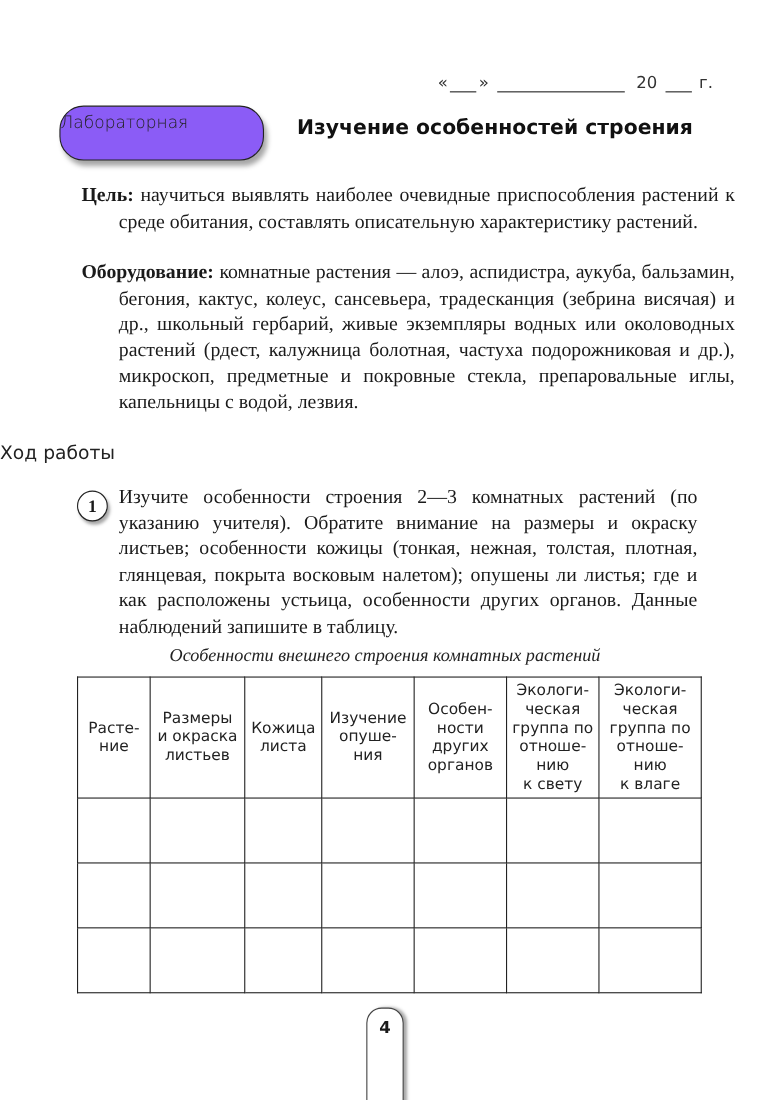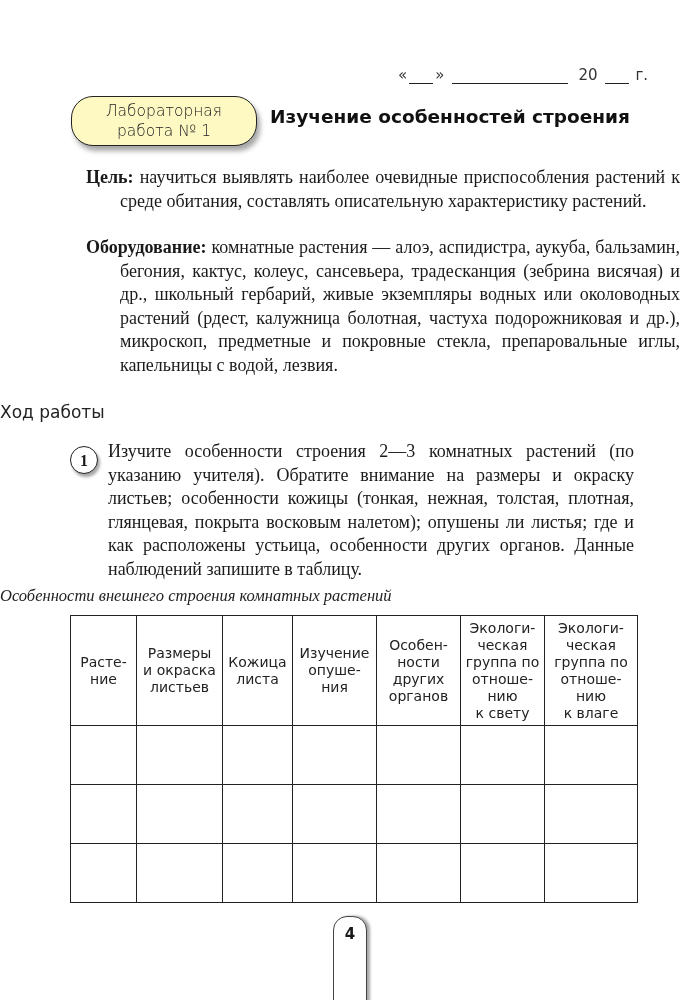--- a/index.html
+++ b/index.html
@@ -6,36 +6,36 @@
   body { width: 700px; height: 1000px; position: relative; overflow: hidden; color: #1a1a1a; }
   .sans { font-family: "DejaVu Sans", "Liberation Sans", sans-serif; }
   .serif { font-family: "Liberation Serif", "DejaVu Serif", serif; }
 
   #date-line { position: absolute; top: 66px; left: 398px; font-size: 15px; color: #333; display: flex; align-items: flex-end; gap: 2px; }
   #date-line .blank { display: inline-block; border-bottom: 1px solid #222; height: 14px; }
   #date-line .b1 { width: 24px; }
   #date-line .b2 { width: 116px; margin: 0 8px 0 6px; }
   #date-line .b3 { width: 24px; margin: 0 4px 0 6px; }
 
-  #lab-box { position: absolute; left: 71px; top: 96px; width: 186px; height: 50px; border: 1.5px solid #222; border-radius: 22px; box-shadow: 3px 5px 5px rgba(0,0,0,0.35); background: #fef9c3; text-align: center; font-size: 15.5px; line-height: 20px; color: #222; padding-top: 4px; box-sizing: border-box; font-weight: 300; }
+  #lab-box { position: absolute; left: 54px; top: 96px; width: 186px; height: 50px; border: 1.5px solid #222; border-radius: 22px; box-shadow: 3px 5px 5px rgba(0,0,0,0.35); background: #8b5cf6; text-align: left; font-size: 15.5px; line-height: 20px; color: #222; padding-top: 4px; box-sizing: border-box; font-weight: 300; }
   #lab-title { position: absolute; left: 270px; top: 104px; font-size: 18.5px; font-weight: bold; line-height: 25px; color: #111; }
 
   .para { position: absolute; left: 74px; width: 560px; font-size: 18px; line-height: 23.5px; text-align: justify; }
   .para .lbl { font-weight: bold; }
-  .hang { padding-left: 34px; text-indent: -34px; margin-left: 12px; }
+  .hang { padding-left: 34px; text-indent: -34px; }
 
   #goal { top: 166px; }
   #equip { top: 236px; }
 
   #progress-title { position: absolute; top: 402px; left: 0; width: 596px; text-align: left; font-size: 17px; color: #222; }
 
   #task1-badge { position: absolute; left: 70px; top: 446px; width: 28px; height: 28px; border: 1.5px solid #222; border-radius: 50%; box-shadow: 2px 3px 3px rgba(0,0,0,0.35); background: #fff; text-align: center; line-height: 28px; font-weight: bold; font-size: 16px; box-sizing: border-box; }
   #task1 { top: 440px; left: 108px; width: 526px; }
 
-  #table-caption { position: absolute; top: 586px; left: 0; width: 700px; font-style: italic; font-size: 16.5px; color: #222; }
+  #table-caption { position: absolute; top: 586px; left: 0; width: 700px; text-align: center; font-style: italic; font-size: 16.5px; color: #222; }
 
   #obs-table { position: absolute; left: 70px; top: 615px; width: 567px; border-collapse: collapse; table-layout: fixed; }
   #obs-table th, #obs-table td { border: 1.6px solid #222; padding: 0; }
   #obs-table th { height: 109px; font-weight: normal; font-size: 14px; line-height: 17px; text-align: center; vertical-align: middle; color: #222; }
   #obs-table td { height: 58px; }
 
   #page-num { position: absolute; left: 333px; top: 916px; width: 34px; height: 100px; border: 1.5px solid #444; border-radius: 14px 14px 0 0; box-shadow: 3px 0 3px rgba(0,0,0,0.35); background: #fff; text-align: center; font-weight: bold; font-size: 15px; padding-top: 8px; box-sizing: border-box; }
 </style>
 </head>
 <body>
@@ -45,21 +45,20 @@
   <span class="blank b1"></span>
   <span>»</span>
   <span class="blank b2"></span>
   <span>20</span>
   <span class="blank b3"></span>
   <span>г.</span>
 </div>
 
 <div id="lab-box" class="sans">
   <div>Лабораторная</div>
-  <div>работа № 1</div>
 </div>
 
 <div id="lab-title" class="sans">
   <div>Изучение особенностей строения</div>
 </div>
 
 <div id="goal" class="para serif hang">
   <span class="lbl">Цель:</span>
   <span>научиться выявлять наиболее очевидные приспособления растений к среде обитания, составлять описательную характеристику растений.</span>
 </div>

